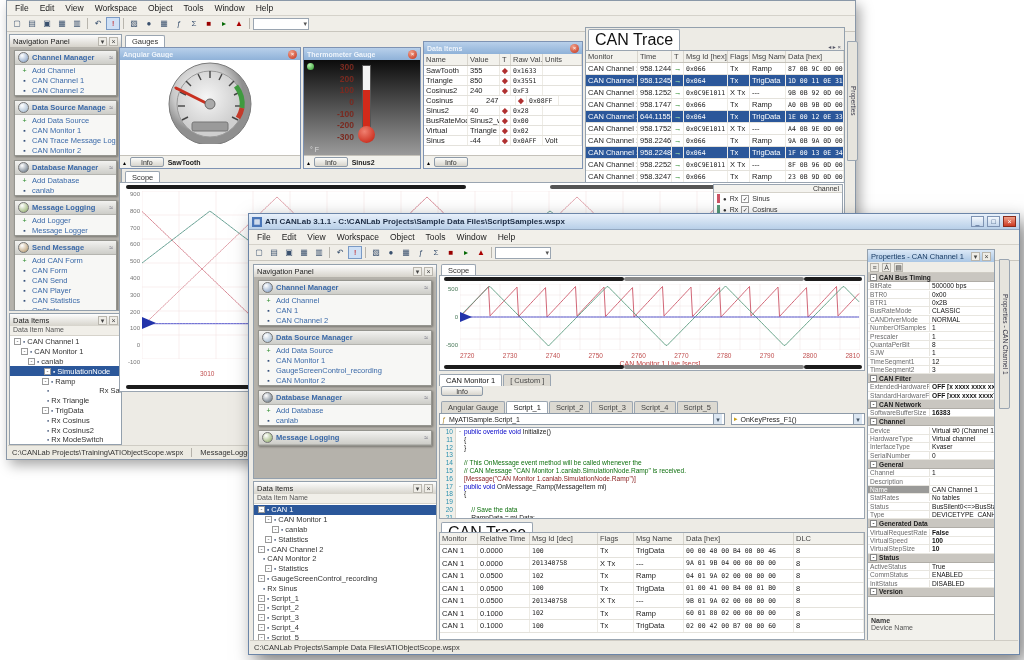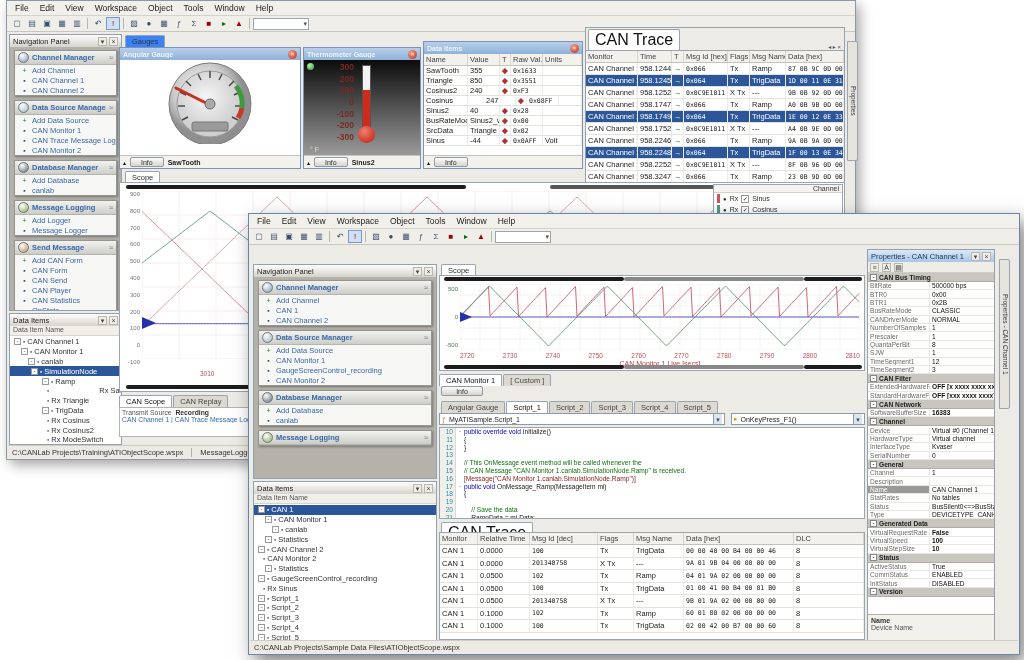--- a/index.html
+++ b/index.html
@@ -256,21 +256,21 @@
           <div class="tree-row" style="padding-left: 9px;">
             <span class="exp">-</span>
             <span class="tree-ic">▪</span>
             <span>CAN Monitor 1</span>
           </div>
           <div class="tree-row" style="padding-left: 16px;">
             <span class="exp">-</span>
             <span class="tree-ic">▪</span>
             <span>canlab</span>
           </div>
-          <div class="tree-row sel" style="padding-left: 19px;">
+          <div class="tree-row sel" style="padding-left: 32px;">
             <span class="exp">-</span>
             <span class="tree-ic">▪</span>
             <span>SimulationNode</span>
           </div>
           <div class="tree-row" style="padding-left: 30px;">
             <span class="exp">-</span>
             <span class="tree-ic">▪</span>
             <span>Ramp</span>
           </div>
           <div class="tree-row" style="padding-left: 37px; gap: 48px;">
@@ -294,21 +294,21 @@
             <span class="tree-ic">▪</span>
             <span>Rx Cosinus2</span>
           </div>
           <div class="tree-row" style="padding-left: 37px;">
             <span class="tree-ic">▪</span>
             <span>Rx ModeSwitch</span>
           </div>
         </div>
     </div>
 
-    <div class="doc-tab" style="left:118px;top:34px;background:#3b82f6;">Gauges</div>
+    <div class="doc-tab" style="left:118px;top:34px;background:#ffffff;">Gauges</div>
 
     <div class="gwin" style="left:112px;top:46px;width:182px;height:122px;">
       <div class="gwin-hdr">
         <span class="t">Angular Gauge</span>
         <span class="gclose">×</span>
       </div>
       <div class="gwin-body">
         <svg width="180" height="84" viewBox="0 0 180 84">
           <defs>
             <radialGradient id="gmetal" cx="40%" cy="35%">
@@ -441,21 +441,21 @@
             <div class="grow" style="height: 10px;">
               <div style="width: 44px;">BusRateMode</div>
               <div style="width: 32px;">Sinus2_wit...</div>
               <div style="width: 11px;">
                 <span class="arrow" style="color: rgb(176, 48, 48); font-weight: bold;">◆</span>
               </div>
               <div class="mono" style="width: 32px;">0x00</div>
               <div style="width: 20px; flex: 1 1 0%;"></div>
             </div>
             <div class="grow" style="height: 10px;">
-              <div style="width: 44px;">SrcData</div>
+              <div style="width: 44px;">Virtual</div>
               <div style="width: 32px;">Triangle</div>
               <div style="width: 11px;">
                 <span class="arrow" style="color: rgb(176, 48, 48); font-weight: bold;">◆</span>
               </div>
               <div class="mono" style="width: 32px;">0x02</div>
               <div style="width: 20px; flex: 1 1 0%;"></div>
             </div>
             <div class="grow" style="height: 10px;">
               <div style="width: 44px;">Sinus</div>
               <div style="width: 32px;">-44</div>
@@ -527,21 +527,21 @@
             <div style="width: 12px;">
               <span class="arrow" style="color: rgb(42, 138, 42); font-weight: bold;">→</span>
             </div>
             <div class="mono" style="width: 44px;">0x066</div>
             <div style="width: 22px;">Tx</div>
             <div style="width: 36px;">Ramp</div>
             <div class="mono" style="width: 56px; flex: 1 1 0%;">A0 0B 9B 0D 00 00 00 00</div>
           </div>
           <div class="grow sel" style="height: 12px;">
             <div style="width: 52px;">CAN Channel 1</div>
-            <div style="width: 34px;">958.1749</div>
+            <div style="width: 34px;">644.1155</div>
             <div style="width: 12px;">
               <span class="arrow" style="color: rgb(42, 138, 42); font-weight: bold;">→</span>
             </div>
             <div class="mono" style="width: 44px;">0x064</div>
             <div style="width: 22px;">Tx</div>
             <div style="width: 36px;">TrigData</div>
             <div class="mono" style="width: 56px; flex: 1 1 0%;">1E 00 12 0E 33 0F 00 F3</div>
           </div>
           <div class="grow" style="height: 12px;">
             <div style="width: 52px;">CAN Channel 1</div>
@@ -717,40 +717,36 @@
         </div>
         <div style="display: flex; align-items: center; gap: 3px; padding: 0px 3px; height: 11px;">
           <span style="width: 3px; height: 9px; background: rgb(85, 153, 122);"></span>
           <span style="color: rgb(51, 51, 51); font-size: 6px;">●</span>
           <span>Rx</span>
           <span style="border: 1px solid rgb(153, 153, 153); width: 8px; height: 8px; font-size: 6px; line-height: 7px; text-align: center; background: rgb(255, 255, 255);">✓</span>
           <span>Cosinus</span>
         </div>
       </div>
 
-    <div style="position:absolute;left:112px;top:394px;width:136px;height:46px;font-size:6.8px;color:#333;">
-      <div class="tab-row" id="bw-replay-tabs">
-          <span class="tab on">CAN Scope</span>
-          <span class="tab">CAN Replay</span>
-        </div>
-      <div style="background:#fff;border:1px solid #b5b2aa;padding:1px 2px;height:30px;">
-        <div><span style="color:#555;">Transmit Source</span>
-             &nbsp;<span style="font-weight:bold;">Recording</span></div>
-        <div style="white-space:nowrap;overflow:hidden;color:#3a69a8;">CAN Channel 1 | CAN Trace Message Log_2015_01_M</div>
-      </div>
-    </div>
 
     <div class="statusbar">
       <span style="white-space:nowrap;overflow:hidden;">C:\CANLab Projects\Training\ATIObjectScope.wspx</span>
       <span class="sep"></span>
       <span>MessageLogger.Wfn</span>
     </div>
   </div>
 
   <div class="window" id="front-window" style="left:248px;top:213px;width:772px;height:442px;box-shadow:6px 8px 18px rgba(0,0,0,.5);border-color:#6b85a8;">
+    <div class="titlebar">
+      <span style="width:10px;height:10px;background:#4a76b8;color:#fff;font-size:7px;line-height:10px;text-align:center;">▦</span>
+      <span class="ttl">ATI CANLab 3.1.1 - C:\CANLab Projects\Sample Data Files\ScriptSamples.wspx</span>
+      <span class="wbtn">_</span>
+      <span class="wbtn">□</span>
+      <span class="wbtn close">×</span>
+    </div>
     <div class="menubar" id="fw-menubar">
         <span class="menu-item">File</span>
         <span class="menu-item">Edit</span>
         <span class="menu-item">View</span>
         <span class="menu-item">Workspace</span>
         <span class="menu-item">Object</span>
         <span class="menu-item">Tools</span>
         <span class="menu-item">Window</span>
         <span class="menu-item">Help</span>
       </div>

